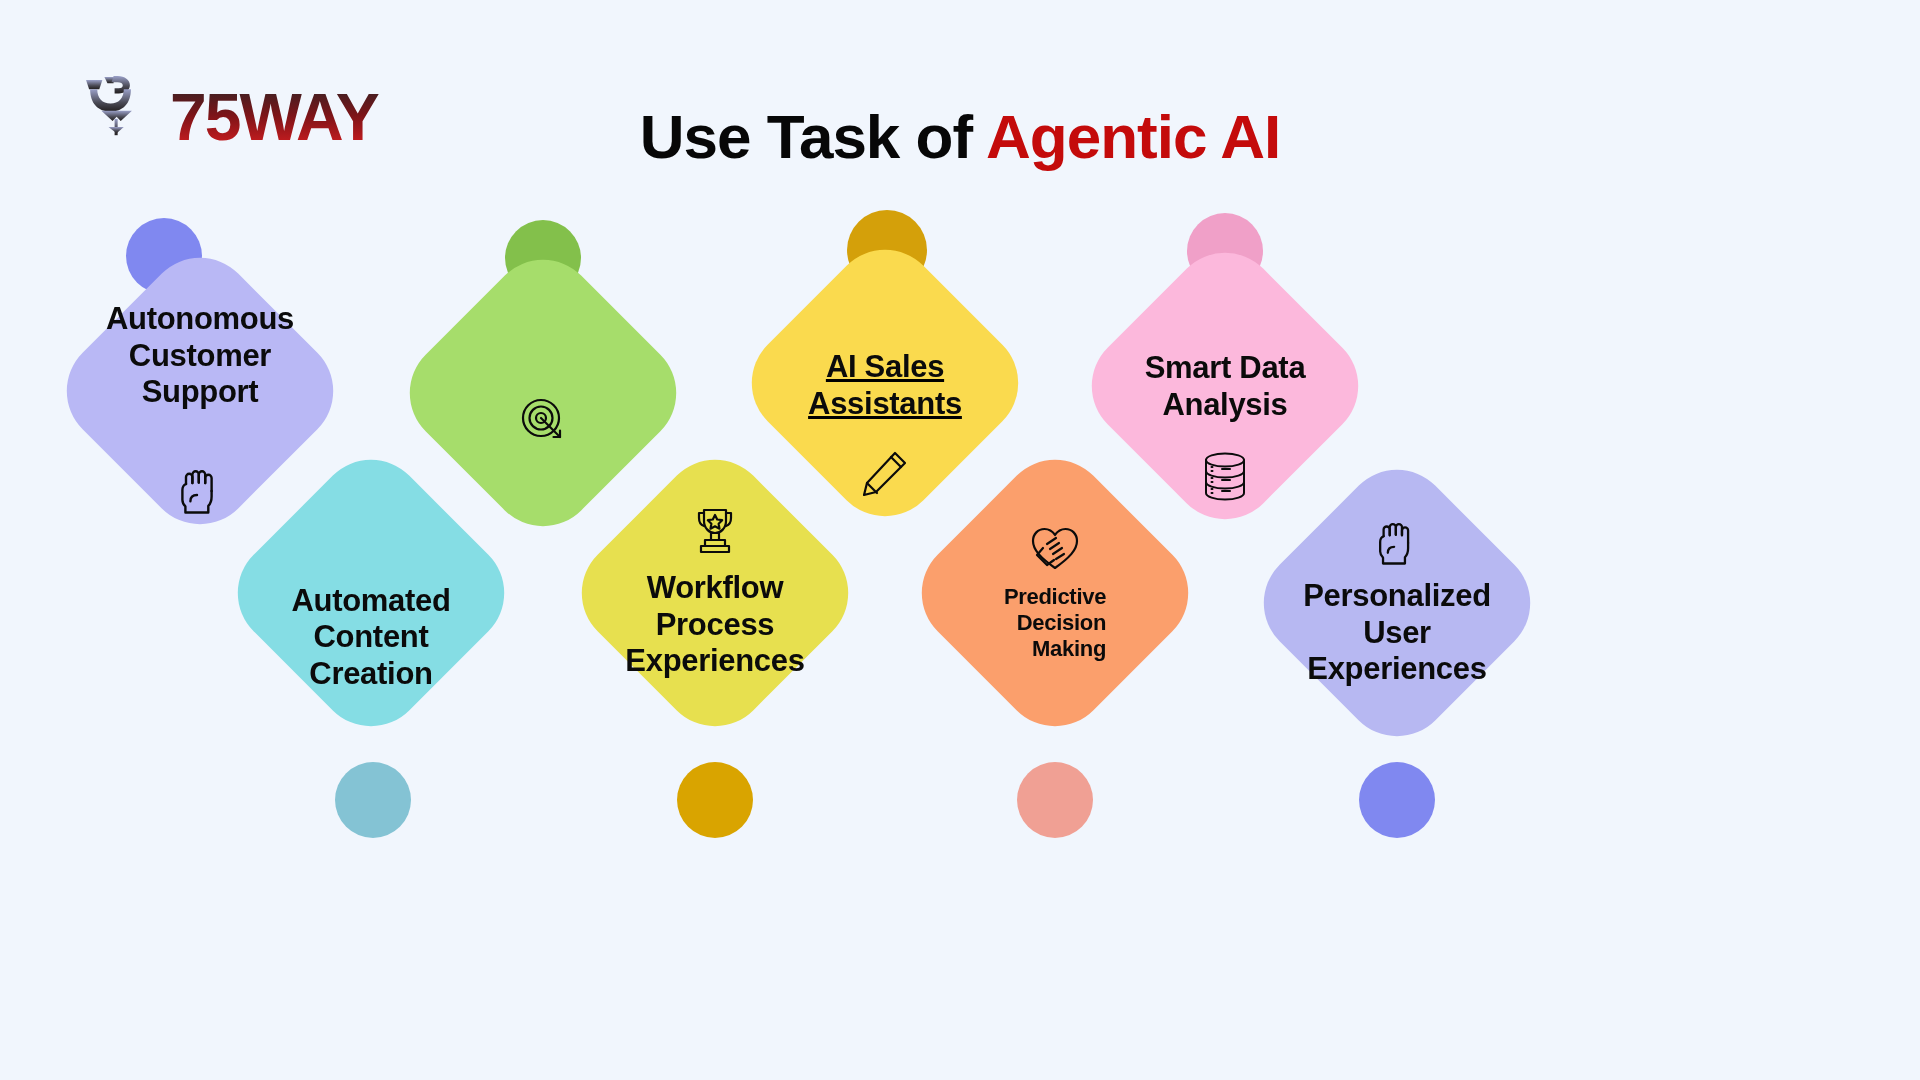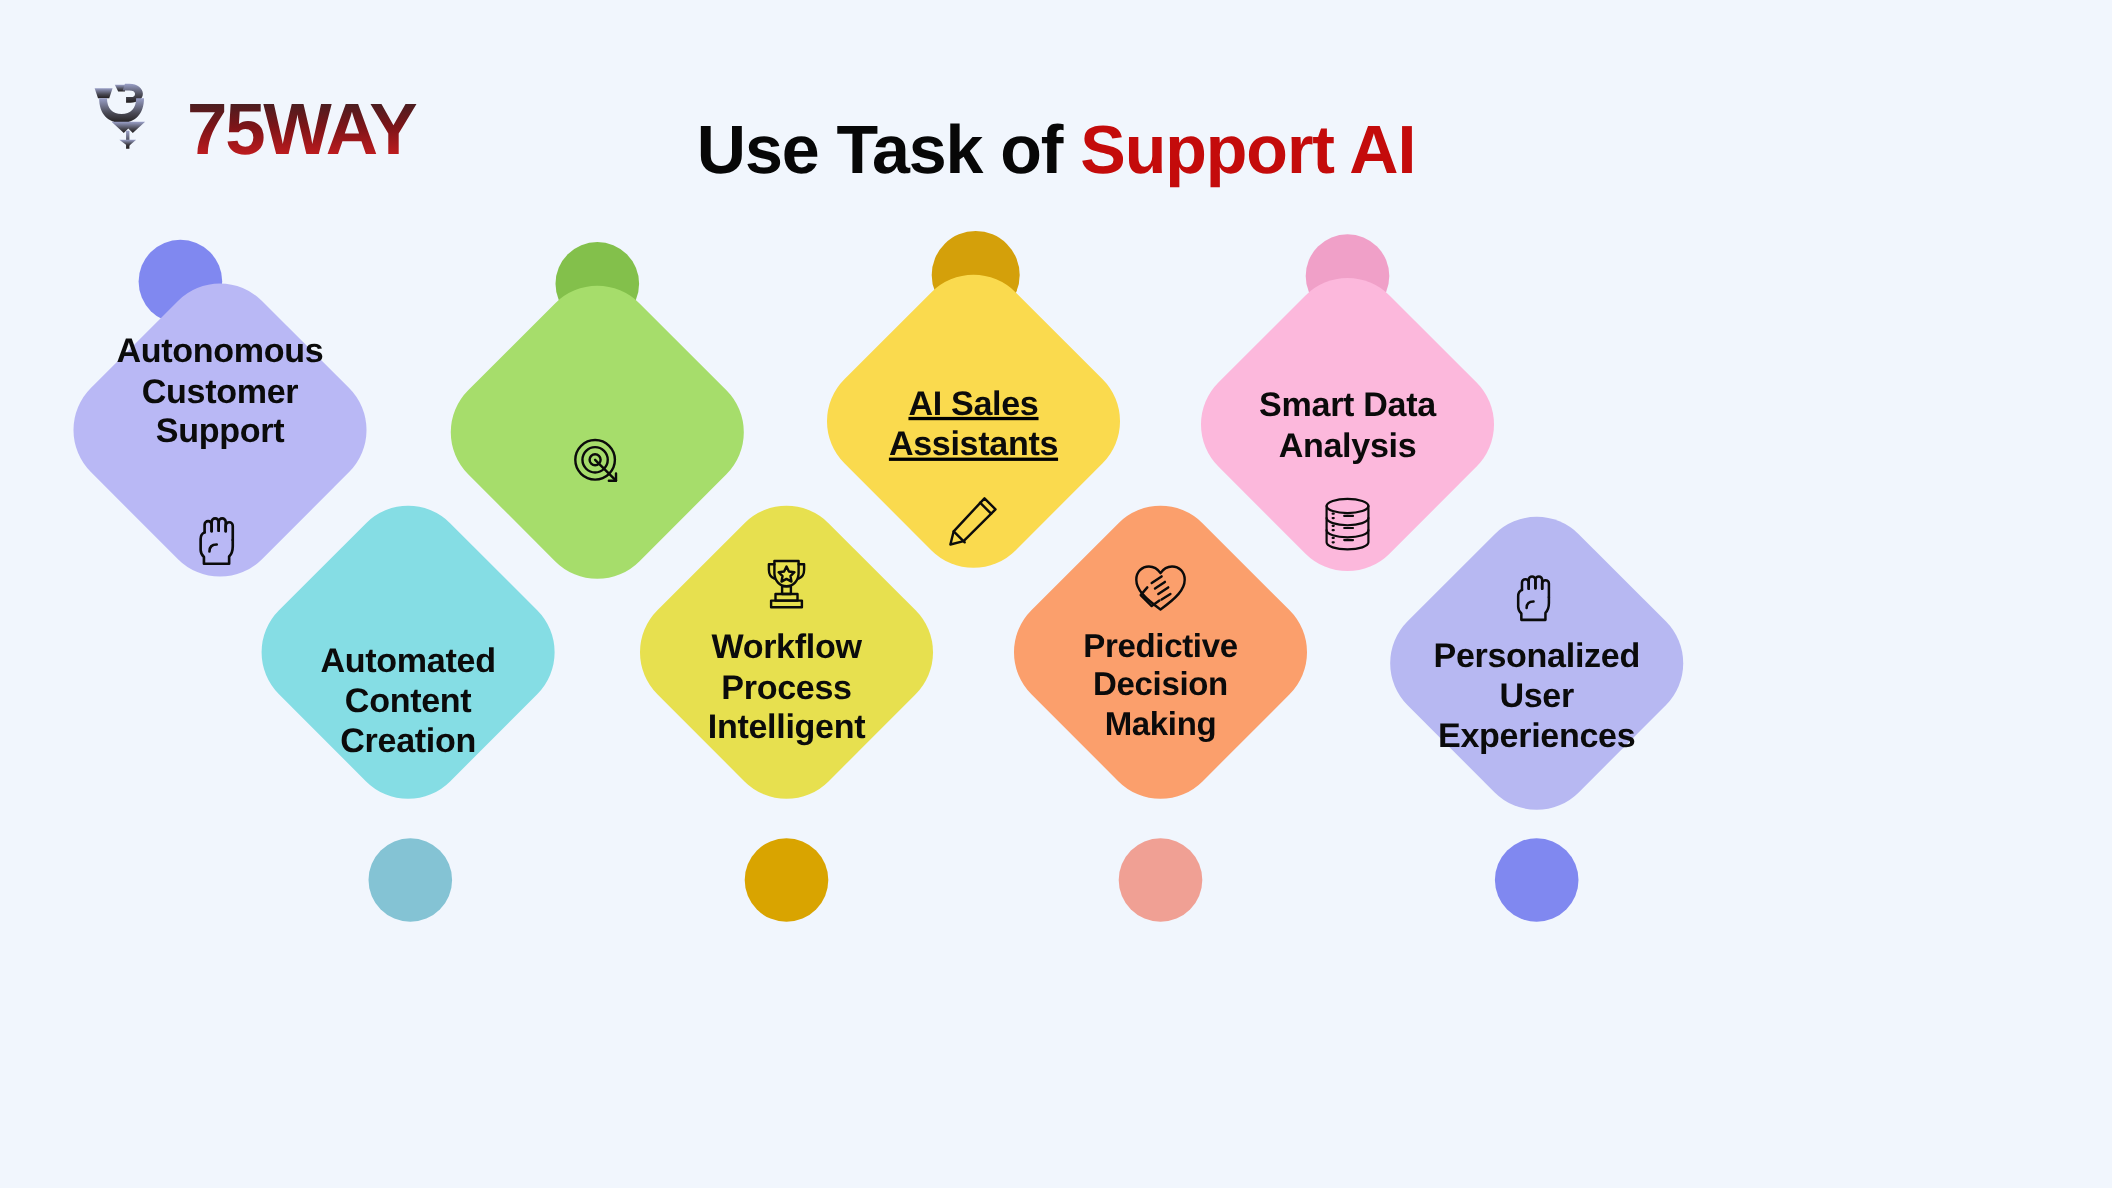--- a/index.html
+++ b/index.html
@@ -81,21 +81,21 @@
         <path d="M17 36 l30 0 l-11 10 l-4 -4 l-4 4 z"></path>
         <path d="M30 44 l3 0 l0 16 l-3 0 z"></path>
         <path d="M24 52 l15 0 l-7 6 z"></path>
       </g>
 
       <text x="108" y="92" font-family="'Liberation Sans', sans-serif" font-size="66" font-weight="bold" fill="url(#gTxt)" letter-spacing="-2">75WAY</text>
     </svg>
   </div>
 
   <h1 class="page-title">
-    <span>Use Task of </span><span class="accent">Support AI</span>
+    <span>Use Task of </span><span class="accent">Agentic AI</span>
   </h1>
 
   <div class="card" style="left:45px;top:218px;width:310px;height:370px;">
     <div class="circle" style="left:81px;top:0px;width:76px;height:76px;background:#8088f0;"></div>
     <div class="diamond" style="left:45px;top:63px;width:220px;height:220px;background:#b9b8f5;"></div>
     <div class="card-body" style="left:0;top:90px;width:310px;height:200px;gap:32px;">
       <div class="card-title" style="font-size:31px;">Autonomous
 Customer
 Support</div>
       <div class="card-icon" style="margin-top:22px;">
@@ -147,21 +147,21 @@
           <path d="M12 7 h-5 v5 c0 4 2 7 5 8"></path>
           <path d="M34 7 h5 v5 c0 4 -2 7 -5 8"></path>
           <path d="M19 27 h8 v7 h-8 z"></path>
           <path d="M13 34 h20 v6 h-20 z"></path>
           <path d="M9 40 h28 v6 h-28 z"></path>
           <path d="M23 9 l2.2 4.5 l5 0.7 l-3.6 3.5 l0.9 5 l-4.5 -2.4 l-4.5 2.4 l0.9 -5 l-3.6 -3.5 l5 -0.7 z"></path>
         </svg>
       </div>
       <div class="card-title" style="font-size:31px;">Workflow
 Process
-Intelligent</div>
+Experiences</div>
     </div>
   </div>
 
   <div class="card" style="left:730px;top:210px;width:310px;height:380px;">
     <div class="circle" style="left:117px;top:0px;width:80px;height:80px;background:#d4a00a;"></div>
     <div class="diamond" style="left:45px;top:63px;width:220px;height:220px;background:#fada4e;"></div>
     <div class="card-body" style="left:0;top:120px;width:310px;height:190px;text-decoration:underline;">
       <div class="card-title" style="font-size:31px;">AI Sales
 Assistants</div>
       <div class="card-icon" style="margin-top:26px;">
@@ -181,21 +181,21 @@
       <div class="card-icon" style="margin-bottom:12px;">
         <svg width="52" height="48" viewBox="0 0 52 48" fill="none" stroke="#0b0b0b" stroke-width="2.2" stroke-linecap="round" stroke-linejoin="round">
           <path d="M26 44 C12 34 4 26 4 17 C4 10 9 5 15.5 5 C19.8 5 23.5 7.3 26 11 C28.5 7.3 32.2 5 36.5 5 C43 5 48 10 48 17 C48 26 40 34 26 44 Z"></path>
           <path d="M18 20 l9 -6"></path>
           <path d="M21 25 l9 -6"></path>
           <path d="M24 30 l9 -6"></path>
           <path d="M27 35 l8 -5"></path>
           <path d="M14 24 l-6 7 l10 10 l7 -5"></path>
         </svg>
       </div>
-      <div class="card-title" style="font-size:30px;">Predictive
+      <div class="card-title" style="font-size:22px;text-align:right;">Predictive
 Decision
 Making</div>
     </div>
   </div>
 
   <div class="card" style="left:1242px;top:440px;width:310px;height:400px;">
     <div class="diamond" style="left:45px;top:53px;width:220px;height:220px;background:#b7b8f2;"></div>
     <div class="circle" style="left:117px;top:322px;width:76px;height:76px;background:#8088f0;"></div>
     <div class="card-body" style="left:0;top:48px;width:310px;height:230px;">
       <div class="card-icon" style="margin-bottom:12px;">

